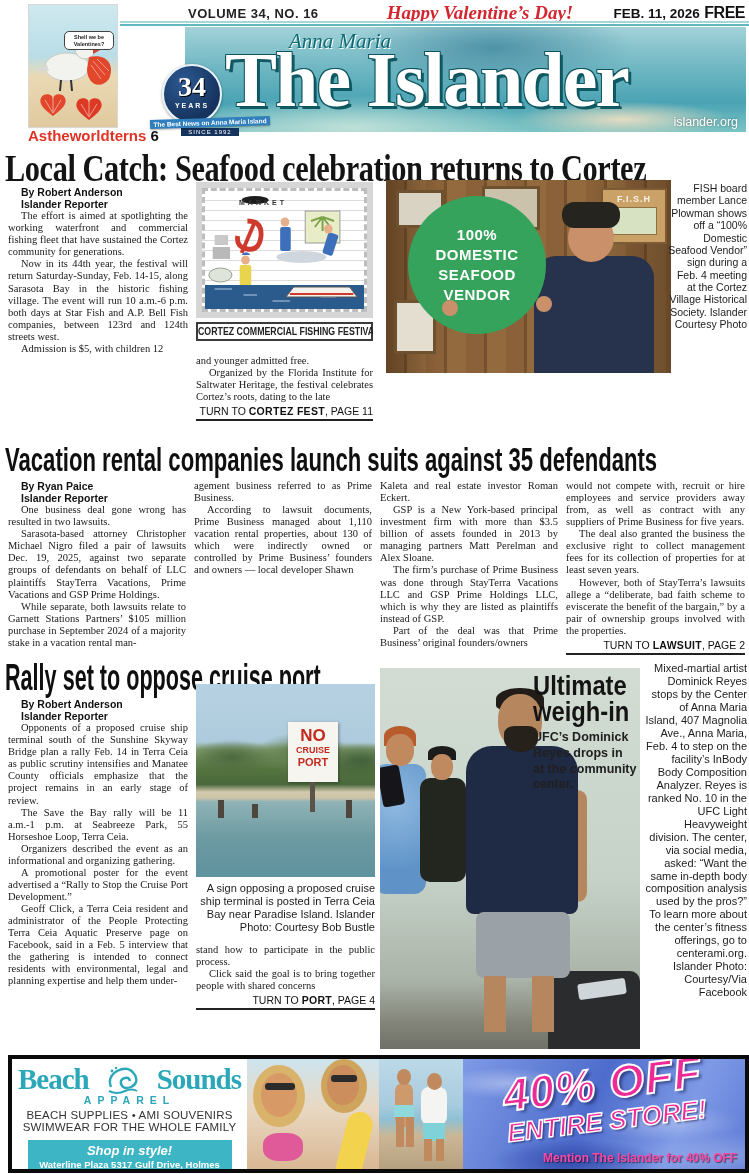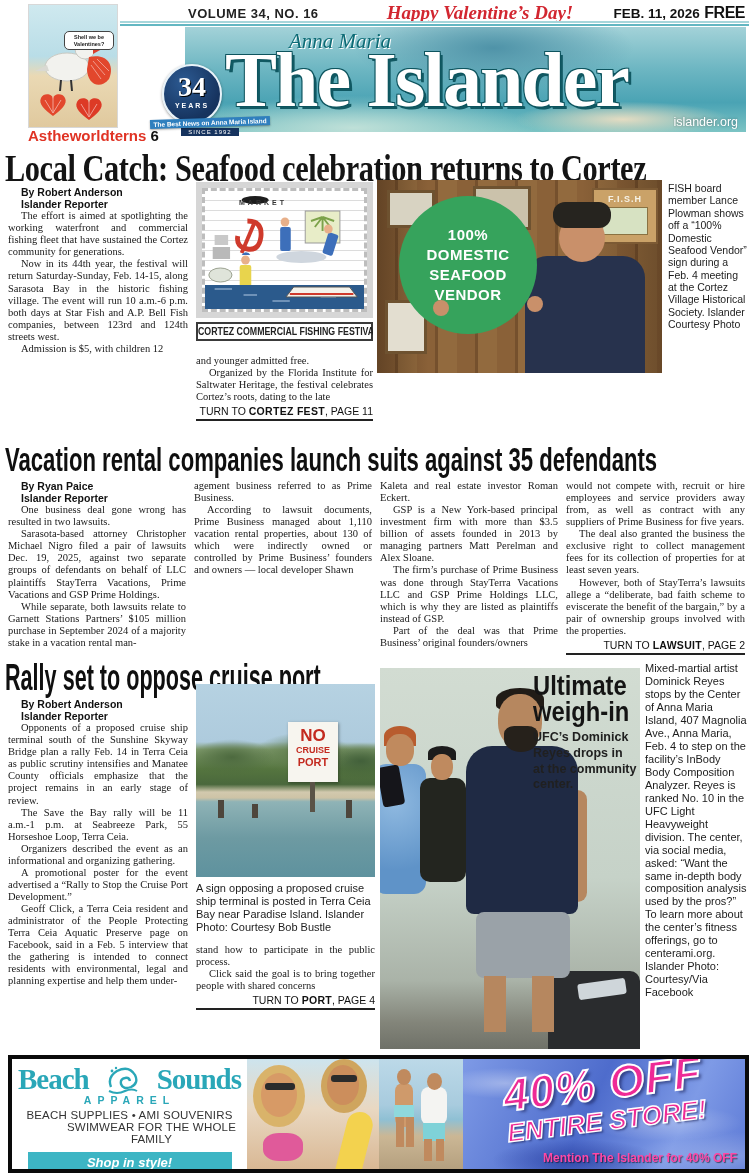--- a/index.html
+++ b/index.html
@@ -43,33 +43,33 @@
   .h-serif{font-weight:bold;font-size:37px;color:#141414;letter-spacing:-.5px;}
   .h-sans{font-family:"Liberation Sans",sans-serif;font-weight:bold;color:#0f0f0f;}
 
   
   .byline{font-family:"Liberation Sans",sans-serif;font-size:11px;font-weight:600;line-height:1.2;color:#111;margin:0 0 2px 0;}
   .bodycol p{margin:0;text-align:justify;text-indent:13px;font-size:10.5px;line-height:1.15;}
   .bodycol p.cont{text-indent:0;}
   .jump{font-family:"Liberation Sans",sans-serif;font-size:10.5px;text-align:right;color:#111;margin-top:2px;}
   .jump b{font-weight:bold;letter-spacing:.3px;}
   .jump-rule{height:2px;background:#222;margin-top:2px;}
-  .photocap{font-family:"Liberation Sans",sans-serif;font-size:10.5px;line-height:1.18;color:#1c1c1c;}
+  .photocap{font-family:"Liberation Sans",sans-serif;font-size:10.5px;line-height:1.18;color:#1c1c1c;text-align:right;}
 
   
   #stamp-wrap{background:#d6d6d6;padding:6px;}
   #stamp{background:#fff;border:3px dashed #bdbdbd;position:relative;height:118px;
      background-image:repeating-linear-gradient(180deg,#fff 0 9px,#dcdcdc 9px 10px);}
   .stamp-market{position:absolute;left:34px;top:8px;font-family:"Liberation Sans",sans-serif;font-weight:bold;
      font-size:7px;letter-spacing:3px;color:#333;}
   .stamp-caption{border:2px solid #3a3a3a;margin-top:4px;text-align:center;font-family:"Liberation Sans",sans-serif;
      font-weight:bold;font-size:10px;padding:2px 0;color:#222;white-space:nowrap;}
   #vendor-photo{background:
      linear-gradient(90deg,rgba(40,24,10,.4),rgba(0,0,0,0) 18%,rgba(0,0,0,0) 72%,rgba(40,24,10,.35)),
-     repeating-linear-gradient(90deg,#8a6138 0 18px,#75502d 18px 21px,#926a3e 21px 40px);}
+     repeating-linear-gradient(90deg,#8a6138 0 18px,#75502d 18px 21px,#926a3e 21px 40px); margin-left: 9px;}
   .frame{position:absolute;background:#d8d3c2;border:3px solid #6e5230;}
   .fishboard{position:absolute;right:4px;top:8px;width:62px;height:48px;background:#caa268;border:2px solid #7c5a34;
      font-family:"Liberation Sans",sans-serif;font-weight:bold;font-size:9px;letter-spacing:1px;color:#f6f2e6;
      text-align:center;padding-top:4px;}
   .fishboard .map{width:44px;height:26px;margin:3px auto 0;background:#d7e2c2;border:1px solid #8a7242;}
   .beanie{position:absolute;left:176px;top:22px;width:58px;height:26px;border-radius:12px;background:#26241f;z-index:2;}
   .head{position:absolute;left:182px;top:34px;width:46px;height:48px;border-radius:50%;background:#c9906a;z-index:1;}
   .torso{position:absolute;left:148px;top:76px;width:120px;height:118px;border-radius:22px 22px 0 0;background:#27324d;}
   .hand{position:absolute;width:16px;height:16px;border-radius:50%;background:#c9906a;z-index:4;}
   .green-sign{position:absolute;left:22px;top:16px;width:138px;height:138px;border-radius:50%;background:#36a35c;z-index:3;
@@ -385,21 +385,21 @@
         <svg width="32" height="30" viewBox="0 0 32 30">
           <path d="M4 22 q-4 -10 6 -16 q12 -6 18 4 q4 8 -4 12 q-8 3 -10 -3 q-1 -5 4 -6 q4 -1 5 3" fill="none" stroke="#2aa7b8" stroke-width="2.4"></path>
           <path d="M2 26 q8 4 16 0 q7 -3 12 0" fill="none" stroke="#2aa7b8" stroke-width="2"></path>
           <circle cx="5" cy="6" r="1.4" fill="#2aa7b8"></circle>
             <circle cx="9" cy="3" r="1.2" fill="#2aa7b8"></circle>
         </svg>
         <span class="brand-word">Sounds</span>
       </div>
       <div class="apparel">APPAREL</div>
       <div class="ad-line">BEACH SUPPLIES • AMI SOUVENIRS</div>
-      <div class="ad-line" style="margin-top:0;margin-left:44px;">SWIMWEAR FOR THE WHOLE FAMILY</div>
+      <div class="ad-line" style="margin-top:0;">SWIMWEAR FOR THE WHOLE FAMILY</div>
       <div class="ad-btn">
         <div class="btn1">Shop in style!</div>
         <div class="btn2">Waterline Plaza 5317 Gulf Drive, Holmes Beach</div>
       </div>
     </div>
     <div class="ad-photo1">
       <div class="g-hair" style="left:6px;top:6px;width:52px;height:62px;"></div>
       <div class="g-face" style="left:14px;top:14px;width:36px;height:44px;"></div>
       <div class="g-glasses" style="left:18px;top:24px;width:30px;"></div>
       <div class="g-hair" style="left:74px;top:0px;width:46px;height:54px;background:#cfa55e;"></div>

